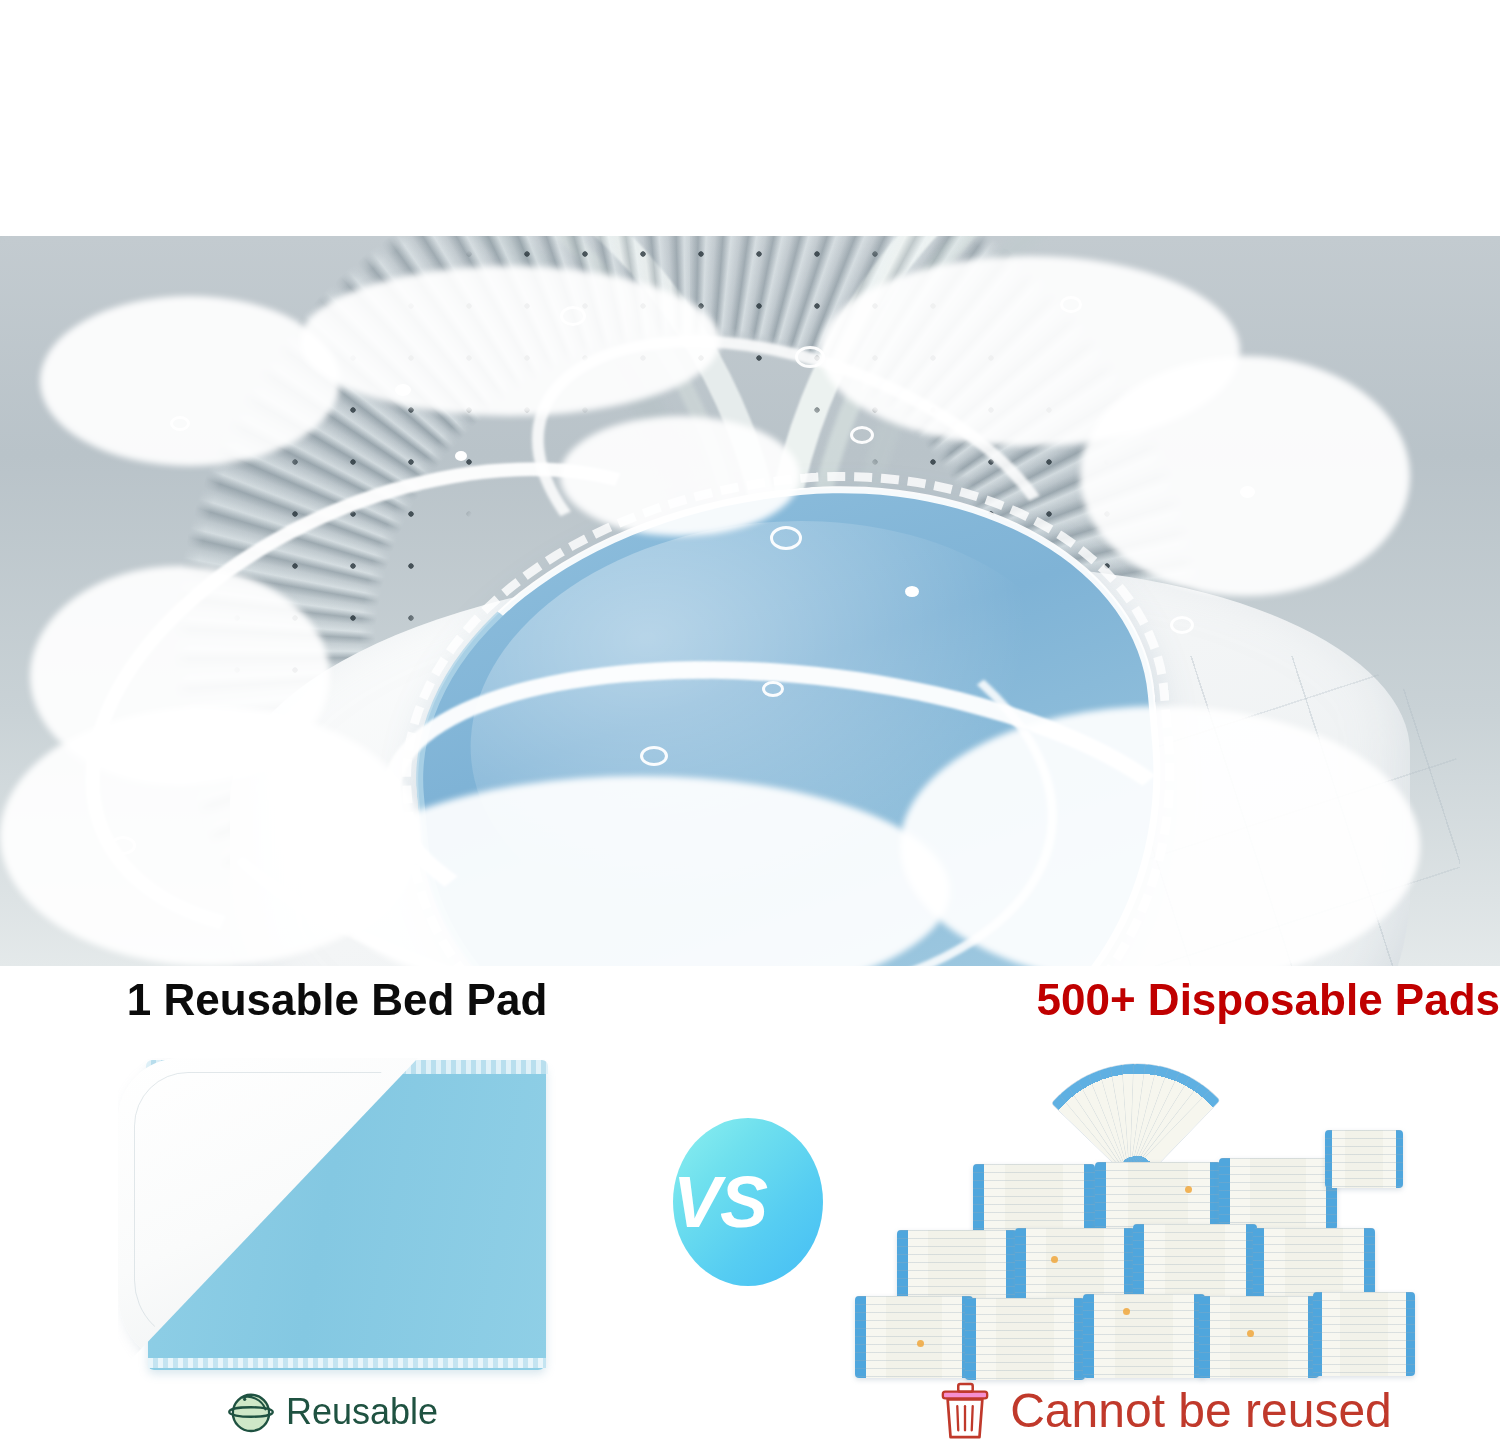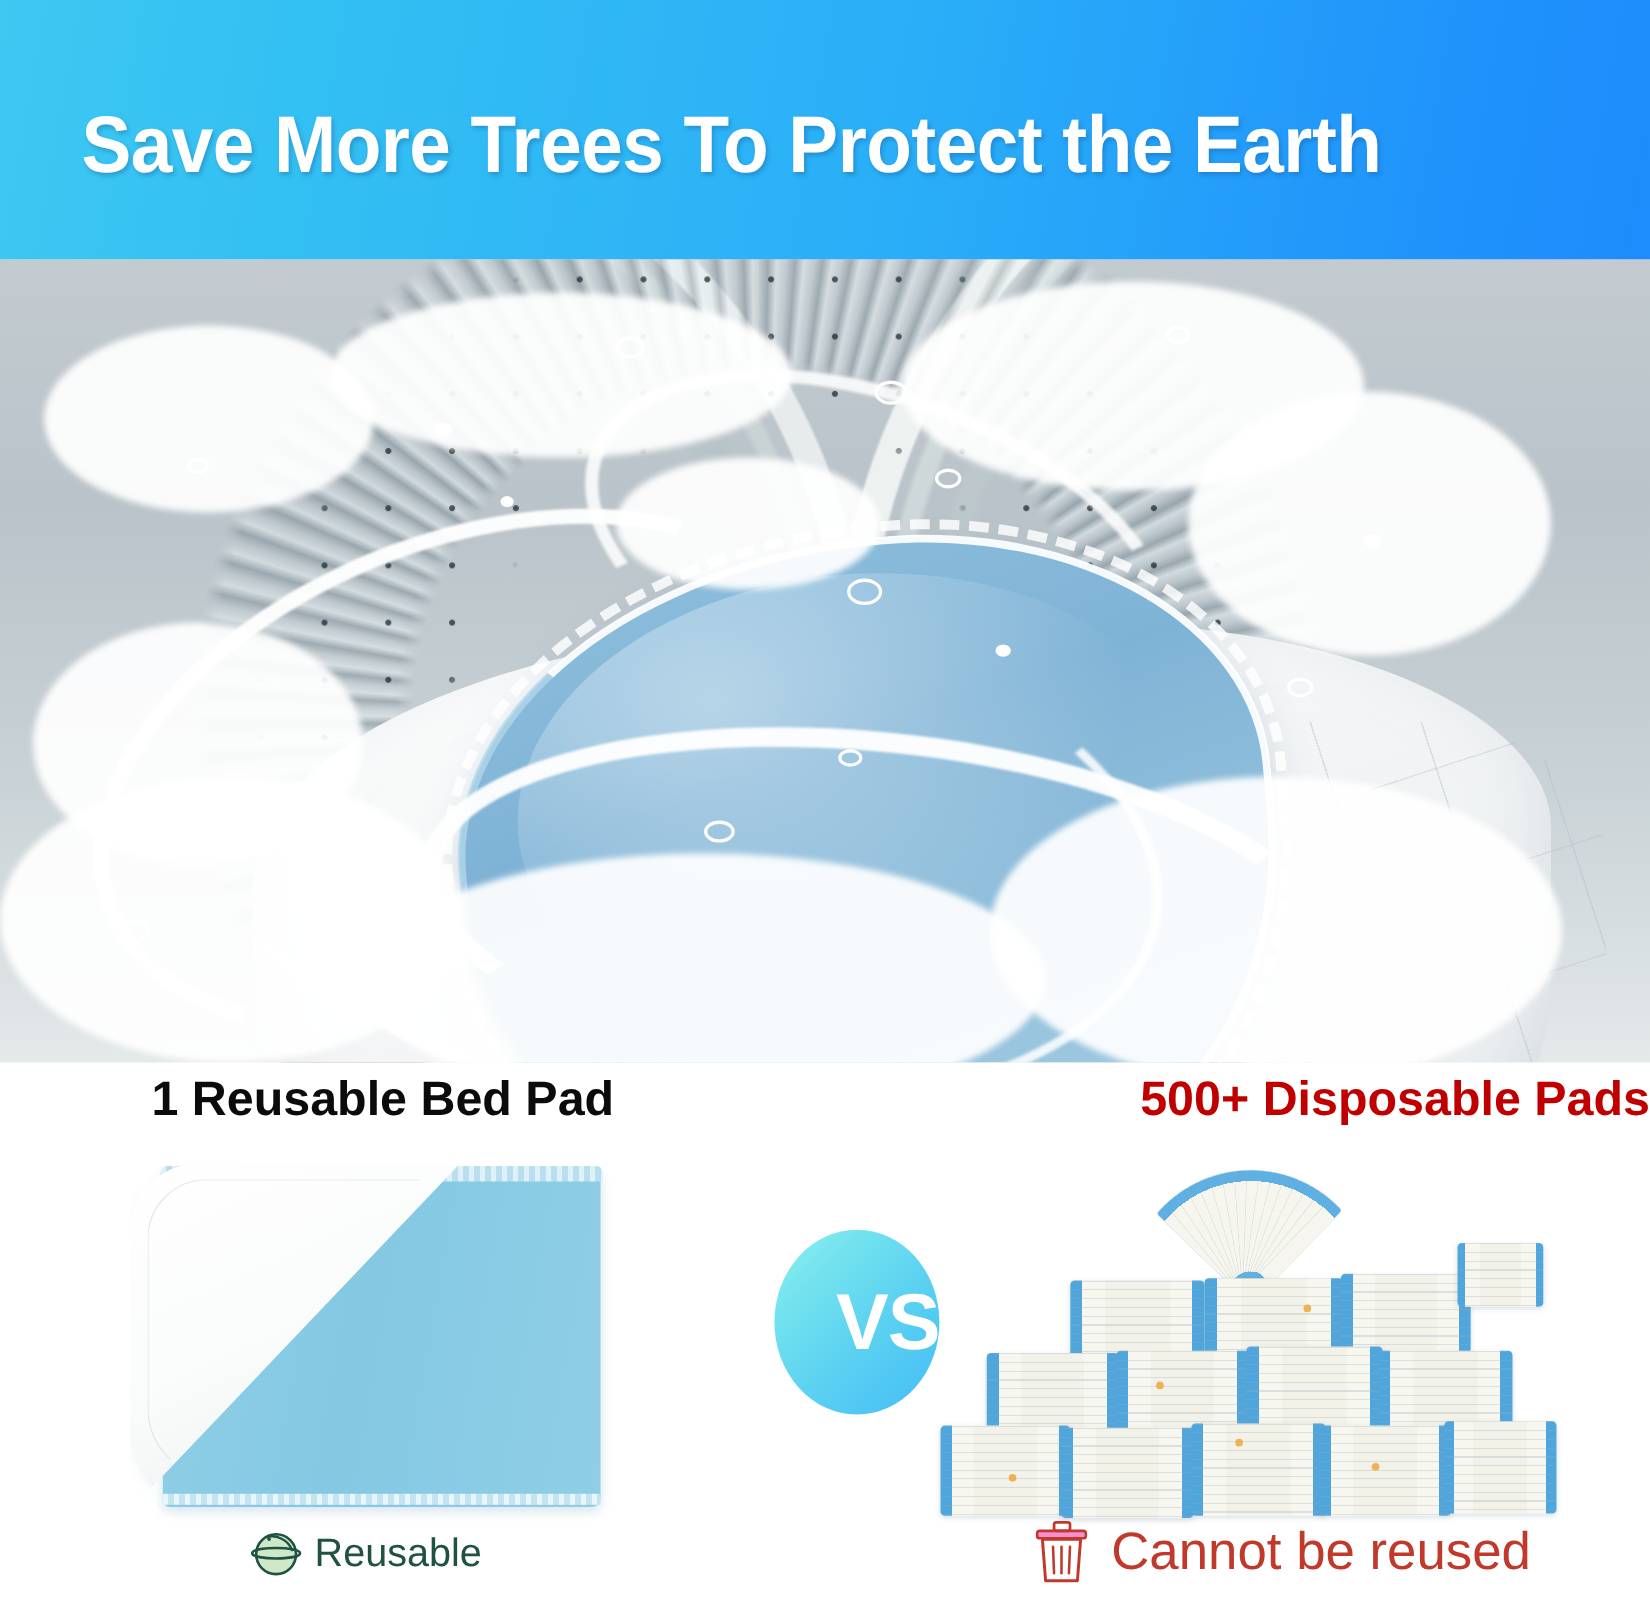--- a/index.html
+++ b/index.html
@@ -167,21 +167,21 @@
   .drop { position: absolute; border-radius: 50%; border: 3px solid rgba(255,255,255,.95); }
 
   
   .compare { position: absolute; left: 0; top: 966px; width: 1500px; height: 488px; background: #fff; }
   .head-left, .head-right {
     position: absolute; top: 6px;
     font-family: "Liberation Sans", sans-serif;
     font-weight: 700; font-size: 44px; line-height: 56px;
     white-space: nowrap;
   }
-  .head-left { left: 13px; width: 670px; text-align: center; color: #0b0b0b; }
+  .head-left { left: 2px; width: 670px; text-align: center; color: #0b0b0b; }
   .head-right { left: 830px; width: 670px; text-align: right; color: #c00000; }
 
   
   .pad-wrap { position: absolute; left: 118px; top: 92px; width: 430px; height: 318px; }
   .pad-blue {
     position: absolute; left: 30px; top: 6px; width: 398px; height: 306px;
     background: linear-gradient(100deg, #8fcfe6 0%, #84c8e2 45%, #8fcfe6 100%);
     border-radius: 4px 6px 8px 6px;
     box-shadow: 0 4px 10px rgba(120,170,195,.28);
   }
@@ -210,24 +210,24 @@
   }
   .pad-fold-edge {
     position: absolute; left: 0; top: 0; width: 302px; height: 314px;
     clip-path: polygon(0 0, 100% 0, 1% 100%, 0 100%);
     border-radius: 62px 0 0 76px;
     background: linear-gradient(135deg, rgba(0,0,0,0) 0 62%, rgba(170,190,200,.35) 64%, rgba(0,0,0,0) 68%);
   }
 
   
   .vs {
-    position: absolute; left: 704px; top: 1118px; width: 150px; height: 168px;
+    position: absolute; left: 673px; top: 1118px; width: 150px; height: 168px;
     border-radius: 50%;
     background: linear-gradient(135deg, #8df0ef 0%, #6fe0ee 30%, #56cdf2 65%, #45bdf5 100%);
-    display: flex; align-items: center; justify-content: flex-end;
+    display: flex; align-items: center; justify-content: flex-start; font-style: italic;
   }
   .vs span {
     font-family: "Liberation Sans", sans-serif;
     font-weight: 700; font-size: 72px; color: #fff;
     letter-spacing: -1px; line-height: 1;
   }
 
   
   .stack { position: absolute; left: 855px; top: 1058px; width: 560px; height: 322px; }
   .fan { position: absolute; left: 132px; top: 0; width: 300px; height: 118px; }
@@ -271,23 +271,20 @@
     font-weight: 400; font-size: 48px; color: #c0392b; line-height: 58px;
   }
   .globe-icon { width: 58px; height: 56px; flex: 0 0 58px; }
   .trash-icon { width: 54px; height: 60px; flex: 0 0 54px; }
 </style>
 </head>
 <body>
 
 <div class="page">
 
-  <div class="banner">
-    <div class="banner-title">Save More Trees To Protect the Earth</div>
-  </div>
 
   <div class="hero">
     <div class="drum-ring ring-c"></div>
     <div class="drum-ring ring-b"></div>
     <div class="drum-ring ring-a"></div>
     <div class="drum-ring ring-r-c"></div>
     <div class="drum-ring ring-r-b"></div>
     <div class="drum-ring ring-r-a"></div>
 
     <div class="drum-band"></div>

